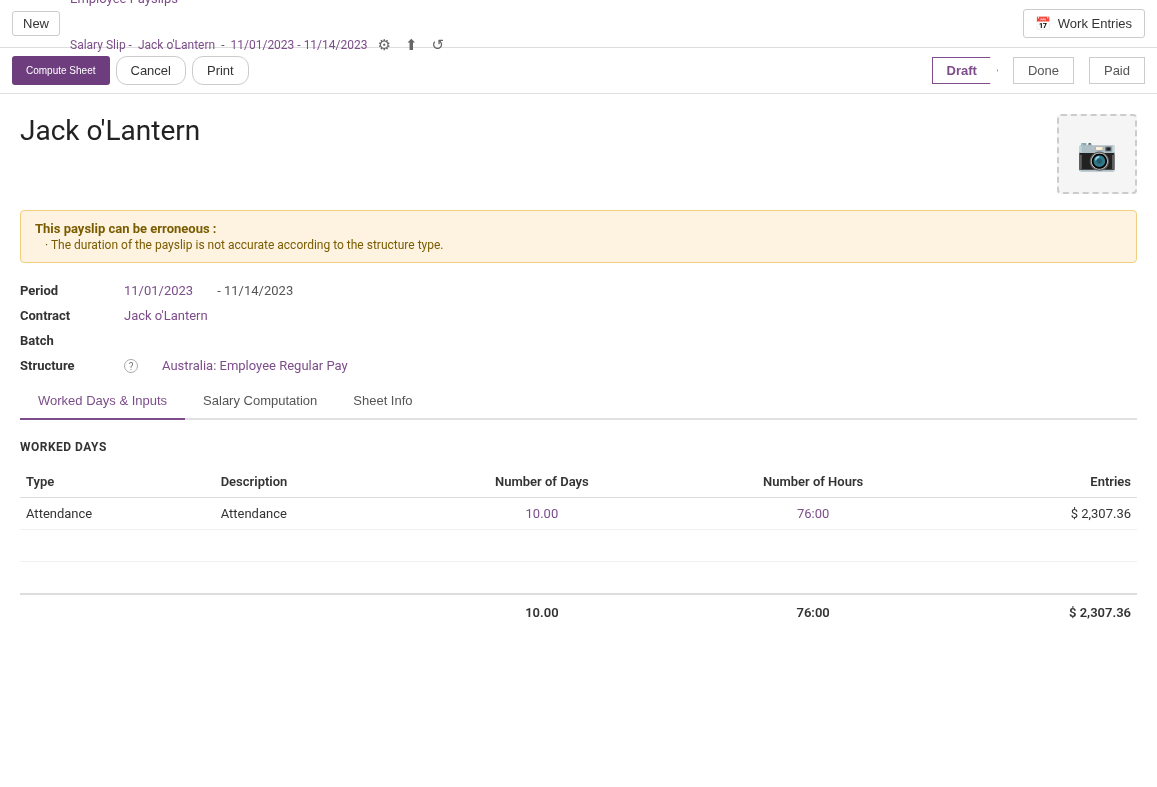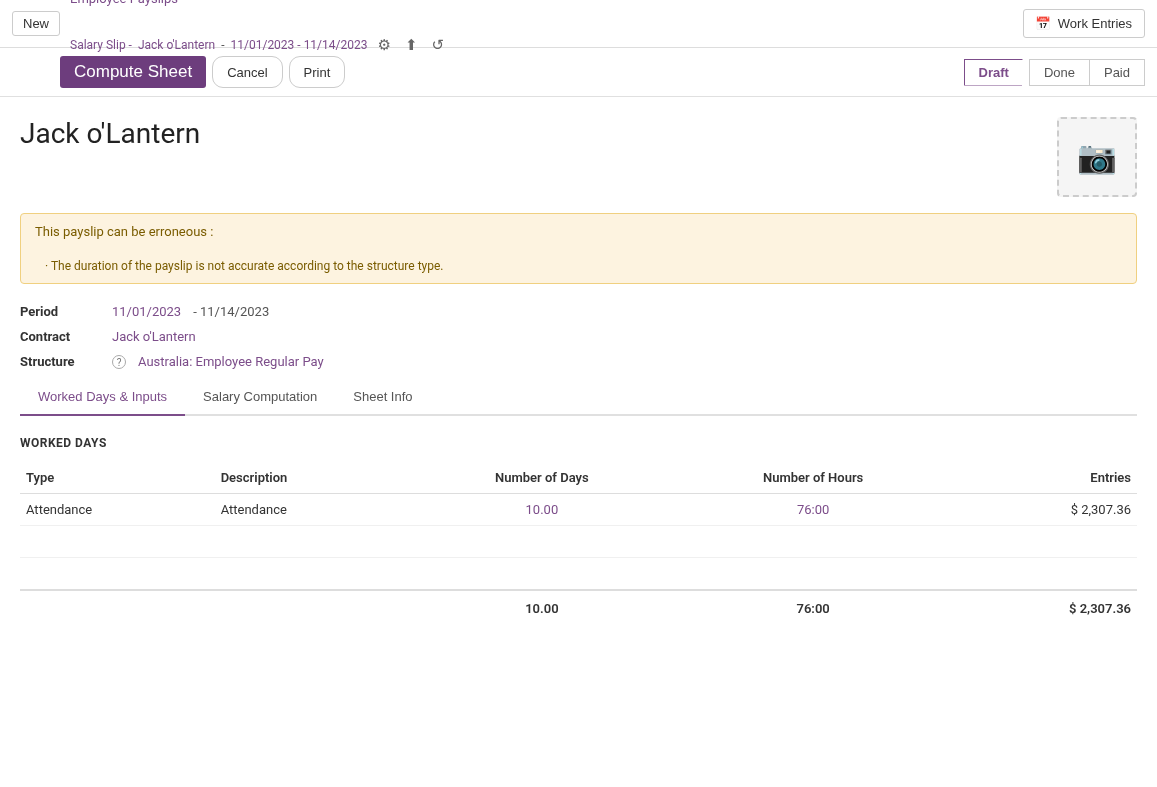--- a/index.html
+++ b/index.html
@@ -29,29 +29,29 @@
     }
 
     
     .action-bar {
       display: flex; align-items: center; justify-content: space-between;
       padding: 8px 12px; background: #fff; border-bottom: 1px solid #e0e0e0;
     }
     .action-bar-left { display: flex; gap: 6px; }
     .btn-compute {
       background: #6d3d7d; color: #fff; border: none; padding: 6px 14px;
-      font-size: 17px; cursor: pointer; border-radius: 3px; margin-left: 48px;
+      font-size: 10px; cursor: pointer; border-radius: 3px;
     }
     .btn-cancel, .btn-print {
       background: #fff; color: #333; border: 1px solid #ccc; padding: 6px 14px;
       font-size: 13px; cursor: pointer; border-radius: 11px;
     }
 
     
-    .status-bar { display: flex; align-items: center; gap: 0; }
+    .status-bar { display: flex; align-items: center; gap: 16px; }
     .status-item {
       padding: 5px 16px; font-size: 13px; background: #fff;
       border: 1px solid #ccc; color: #333; cursor: pointer; position: relative;
     }
     .status-item.active {
       background: #fff; border-color: #7c4d8a; color: #7c4d8a; font-weight: 600;
       clip-path: polygon(0 0, calc(100% - 8px) 0, 100% 50%, calc(100% - 8px) 100%, 0 100%);
       padding-right: 22px;
     }
     .status-item:not(:first-child) { margin-left: -1px; }
@@ -64,25 +64,25 @@
       width: 80px; height: 80px; border: 2px dashed #ccc; border-radius: 4px;
       display: flex; align-items: center; justify-content: center;
       background: #f5f5f5; color: #999; font-size: 28px;
     }
 
     
     .warning-box {
       background: #fdf3e0; border: 1px solid #f0d080; border-radius: 4px;
       padding: 10px 14px; margin-bottom: 20px; color: #7a5c00;
     }
-    .warning-title { font-weight: 400; margin-bottom: 20px; }
+    .warning-title { font-weight: 700; margin-bottom: 2px; }
     .warning-item { font-size: 12px; padding-left: 10px; }
 
     
-    .field-row { display: flex; align-items: baseline; gap: 12px; margin-bottom: 10px; }
+    .field-row { display: flex; align-items: baseline; gap: 24px; margin-bottom: 10px; }
     .field-label { font-weight: 700; min-width: 80px; color: #333; font-size: 13px; }
     .field-value { color: #7c4d8a; font-size: 13px; text-decoration: none; }
     .field-value.plain { color: #333; }
     .field-separator { color: #555; }
 
     
     .tabs { display: flex; border-bottom: 2px solid #e0e0e0; margin-bottom: 20px; }
     .tab {
       padding: 10px 18px; font-size: 13px; cursor: pointer; color: #555;
       border-bottom: 2px solid transparent; margin-bottom: -2px; background: none; border-top: none; border-left: none; border-right: none;
@@ -172,20 +172,24 @@
     <span class="field-label">Period</span>
     <a class="field-value" href="#">11/01/2023</a>
     <span class="field-separator">- 11/14/2023</span>
   </div>
 
   <div class="field-row">
     <span class="field-label">Contract</span>
     <a class="field-value" href="#">Jack o'Lantern</a>
   </div>
 
+  <div class="field-row">
+    <span class="field-label">Batch</span>
+    <span class="field-value plain"></span>
+  </div>
 
   <div class="field-row">
     <span class="field-label">Structure</span>
     <span style="display:inline-block; width:14px; height:14px; border:1px solid #aaa; border-radius:50%; text-align:center; line-height:14px; font-size:10px; color:#777; cursor:pointer;">?</span>
     <a class="field-value" href="#">Australia: Employee Regular Pay</a>
   </div>
 
   <div class="tabs">
     <button class="tab active">Worked Days &amp; Inputs</button>
     <button class="tab">Salary Computation</button>

